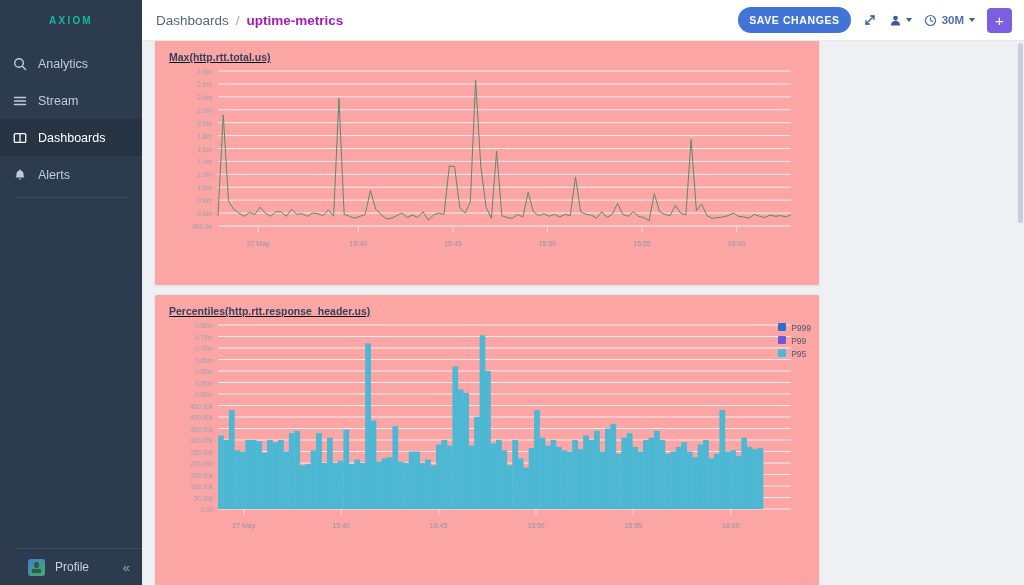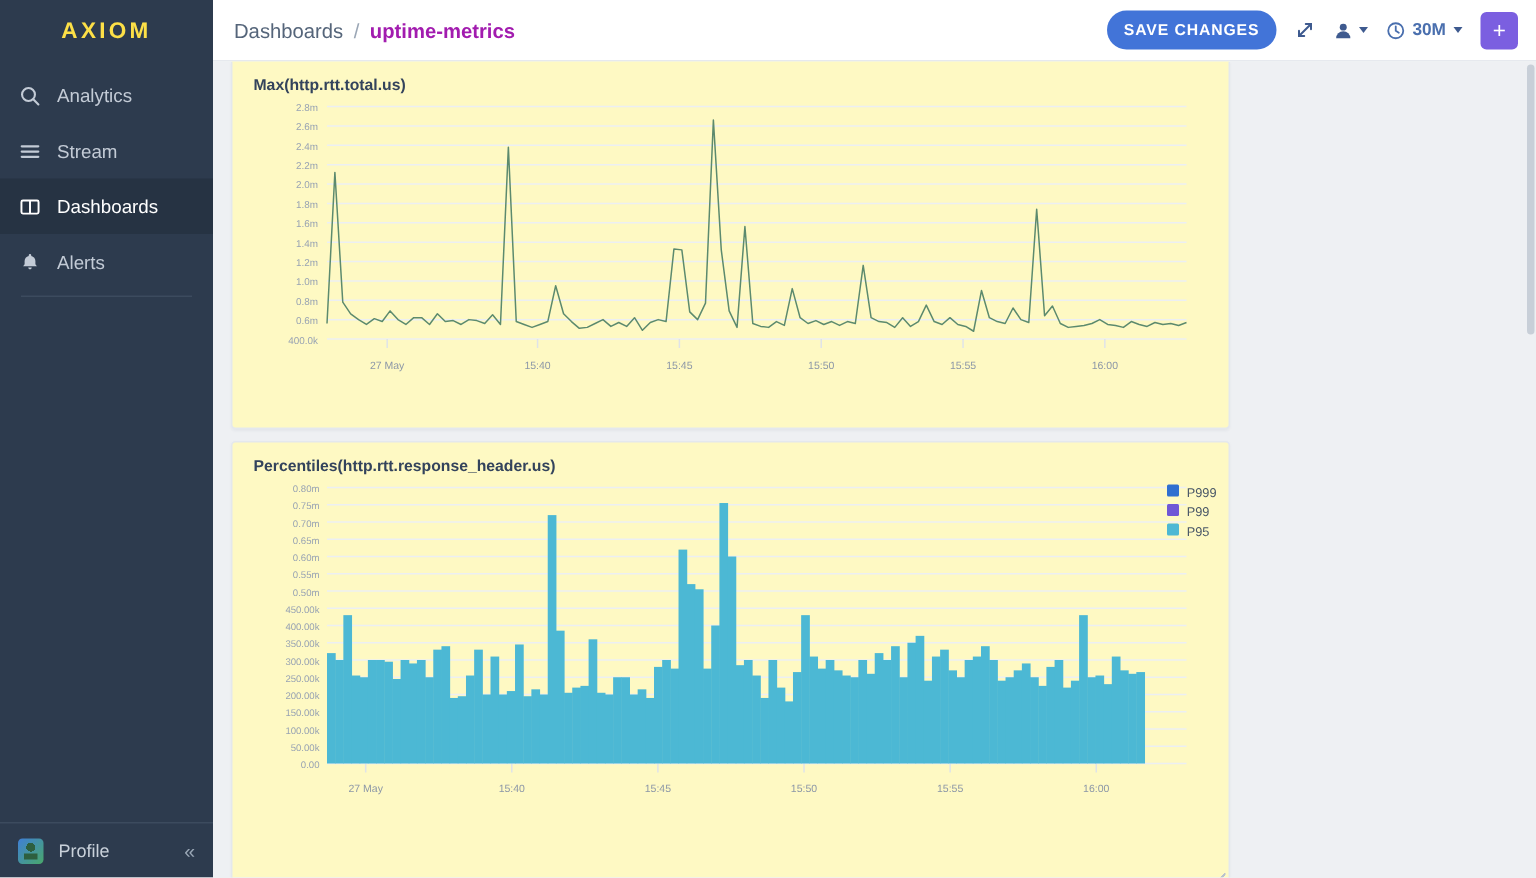--- a/index.html
+++ b/index.html
@@ -17,37 +17,37 @@
     background: #2d3b4e;
     display: flex; flex-direction: column;
     flex: 0 0 142px;
     position: relative;
   }
   .logo-area {
     height: 41px;
     display: flex; align-items: center; justify-content: center;
   }
   .logo-text {
-    color: #fde047; font-size: 15px; letter-spacing: 2.2px;
+    color: #14b8a6; font-size: 10px; letter-spacing: 2.2px;
     font-weight: 600;
   }
   .nav { margin-top: 4px; }
   .nav-item {
     height: 37px; display: flex; align-items: center;
     padding-left: 12px; gap: 11px;
     color: #c3cbd6; font-size: 12.5px;
     cursor: pointer;
   }
   .nav-item.active { background: #263343; color: #ffffff; }
   .nav-item .ico { width: 15px; height: 15px; display: flex; align-items: center; justify-content: center; }
   .nav-item .ico svg { display: block; }
   .nav-divider { height: 1px; background: #3c4b5e; margin: 4px 14px; }
 
   .sidebar-footer {
-    position: absolute; bottom: 0; left: 0; right: 0;
+    position: absolute; bottom: 0; left: 16px; right: 0;
     border-top: 1px solid #3c4b5e;
     height: 37px;
     display: flex; align-items: center; padding: 4px 12px; gap: 10px;
   }
   .avatar {
     width: 17px; height: 17px; border-radius: 3px;
     background: linear-gradient(135deg,#3f7fd6 0%,#49a86a 100%);
     position: relative; flex: 0 0 17px;
   }
   .avatar::after {
@@ -96,24 +96,25 @@
     width: 25px; height: 25px; border-radius: 4px;
     background: #7b5fe0; color: #fff;
     display: flex; align-items: center; justify-content: center;
     font-size: 15px; line-height: 1; cursor: pointer;
   }
 
   
   .canvas { position: relative; height: 544px; }
   .card {
     position: absolute; left: 12px; width: 666px;
-    background: #fef9c3;
+    background: #fca5a5;
     border: 1px solid #e4e8ed;
     border-radius: 3px;
     box-shadow: 0 1px 2px rgba(40,55,80,.05);
+    text-decoration: underline;
   }
   #card-1 { top: 0; height: 245px; border-top: none; border-radius: 0 0 3px 3px; }
   #card-2 { top: 253px; height: 300px; }
 
   .card-head {
     height: 39px; display: flex; align-items: center; justify-content: center;
     border-bottom: 1px solid #eceff3; position: relative;
   }
   .card-title { font-size: 12.5px; font-weight: 700; color: #33435c; }
   .kebab {

